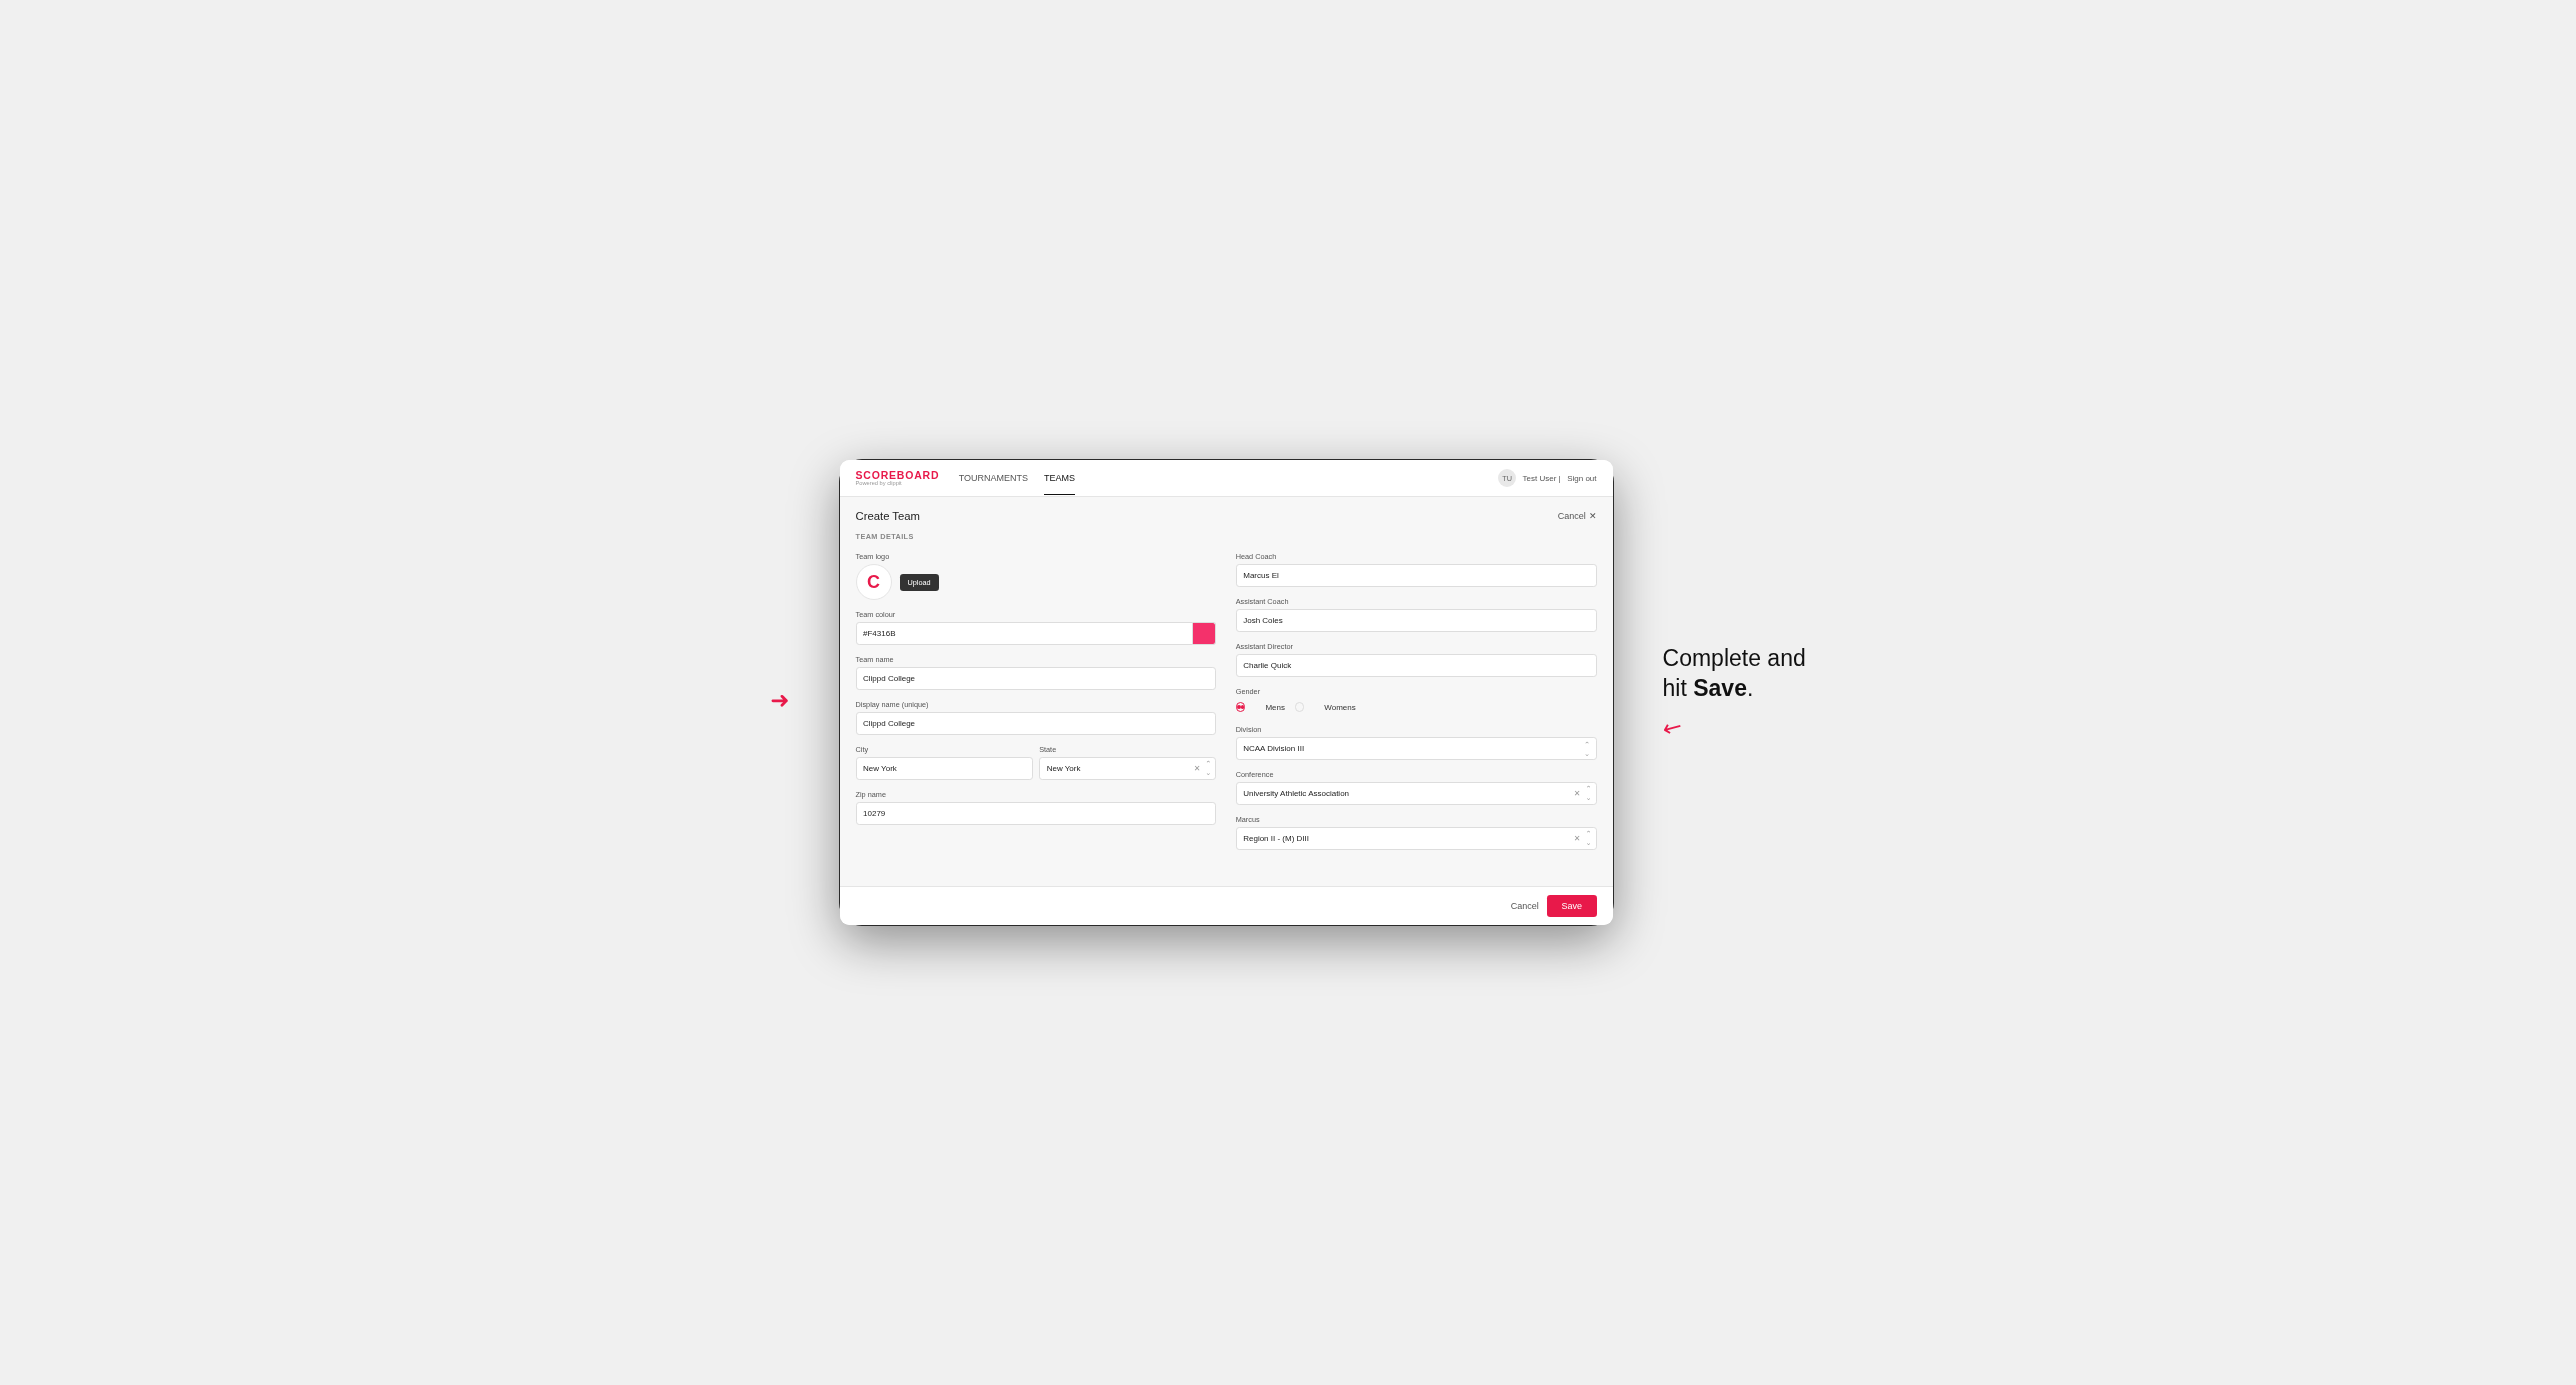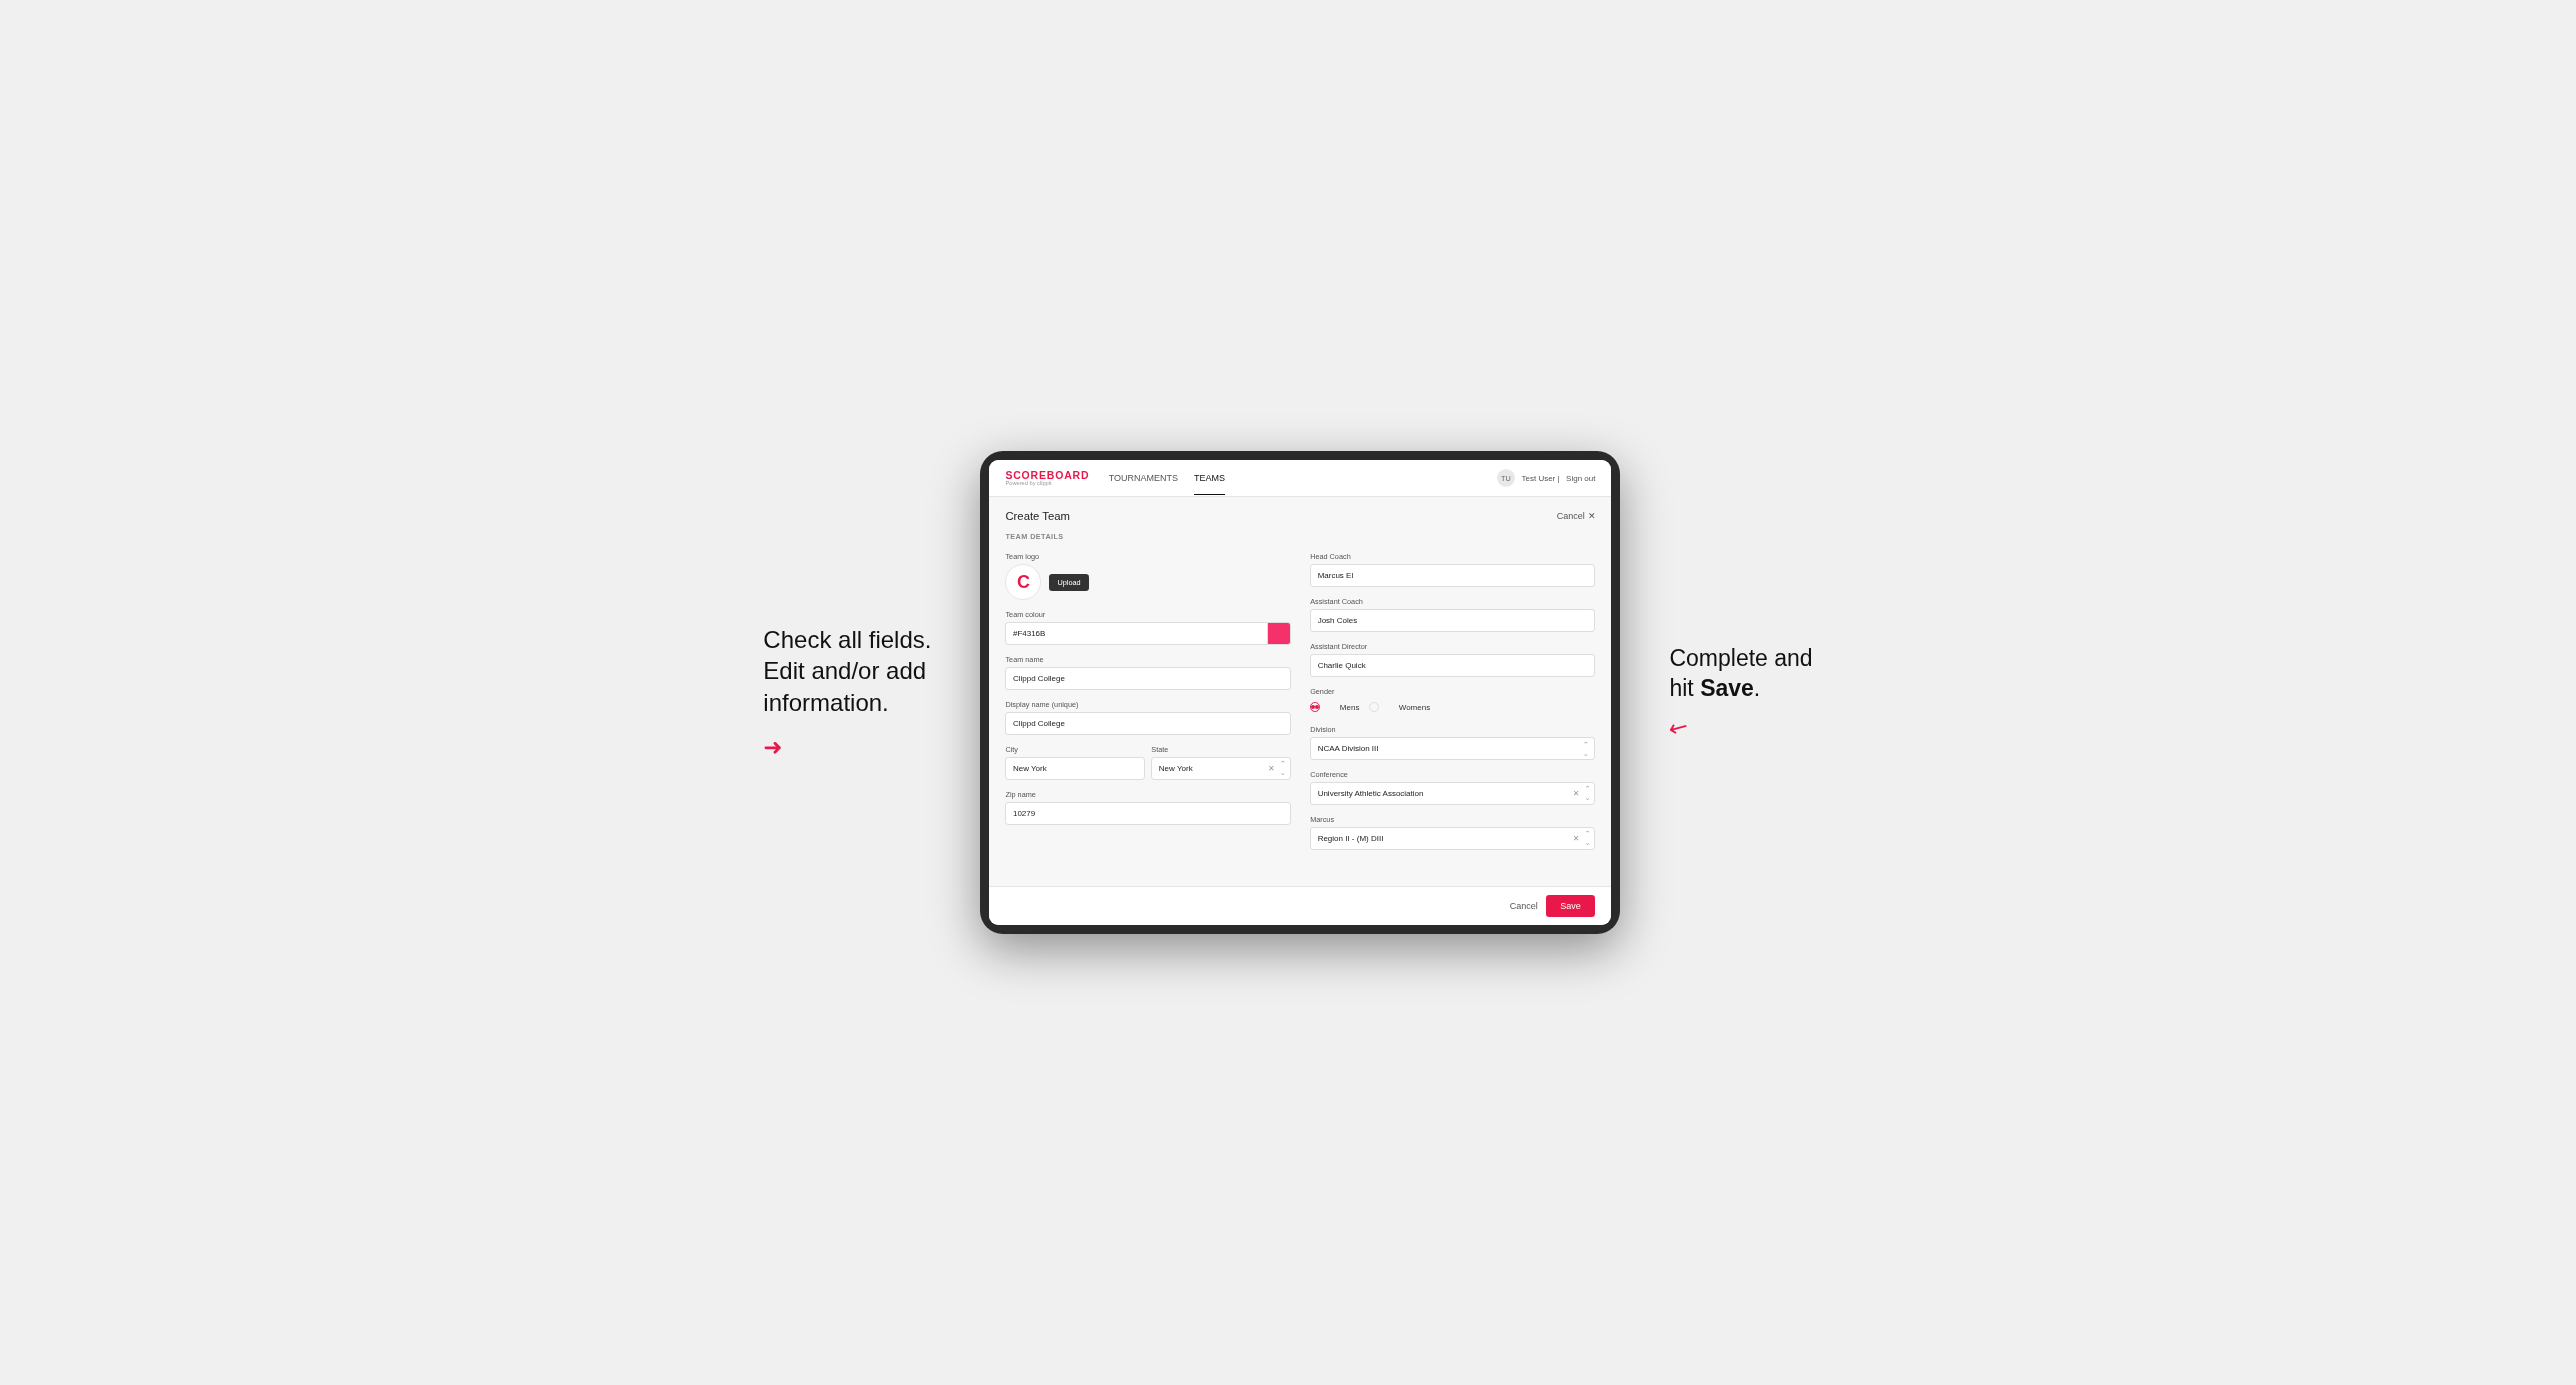--- a/index.html
+++ b/index.html
@@ -18,24 +18,24 @@
       align-items: center;
       justify-content: center;
       width: 100%;
       gap: 49px;
     }
 
     
     .tablet-frame {
       background: #2a2a2a;
       border-radius: 23px;
-      padding: 9px;
+      padding: 1px;
       box-shadow: 0 16px 49px rgba(0,0,0,0.4);
       flex-shrink: 0;
-      width: 640px;
+      width: 775px;
     }
 
     .tablet-screen {
       background: #fff;
       border-radius: 9.7px;
       overflow: hidden;
       width: 100%;
     }
 
     
@@ -357,25 +357,20 @@
       font-weight: 500;
       cursor: pointer;
     }
   </style>
 </head>
 <body>
 
 <div class="page-wrapper">
 
   <div style="flex-shrink:0; max-width:211px;">
-    <div style="font-size:24px; color:#111; line-height:1.3;">
-      <span>Check all fields.</span><br>
-      <span>Edit and/or add</span><br>
-      <span>information.</span>
-    </div>
 
     <div style="margin-top:16px; color:#e8194a; font-size:23px;">
       ➜
     </div>
   </div>
 
   <div class="tablet-frame">
     <div class="tablet-screen">
 
       <nav class="navbar">

